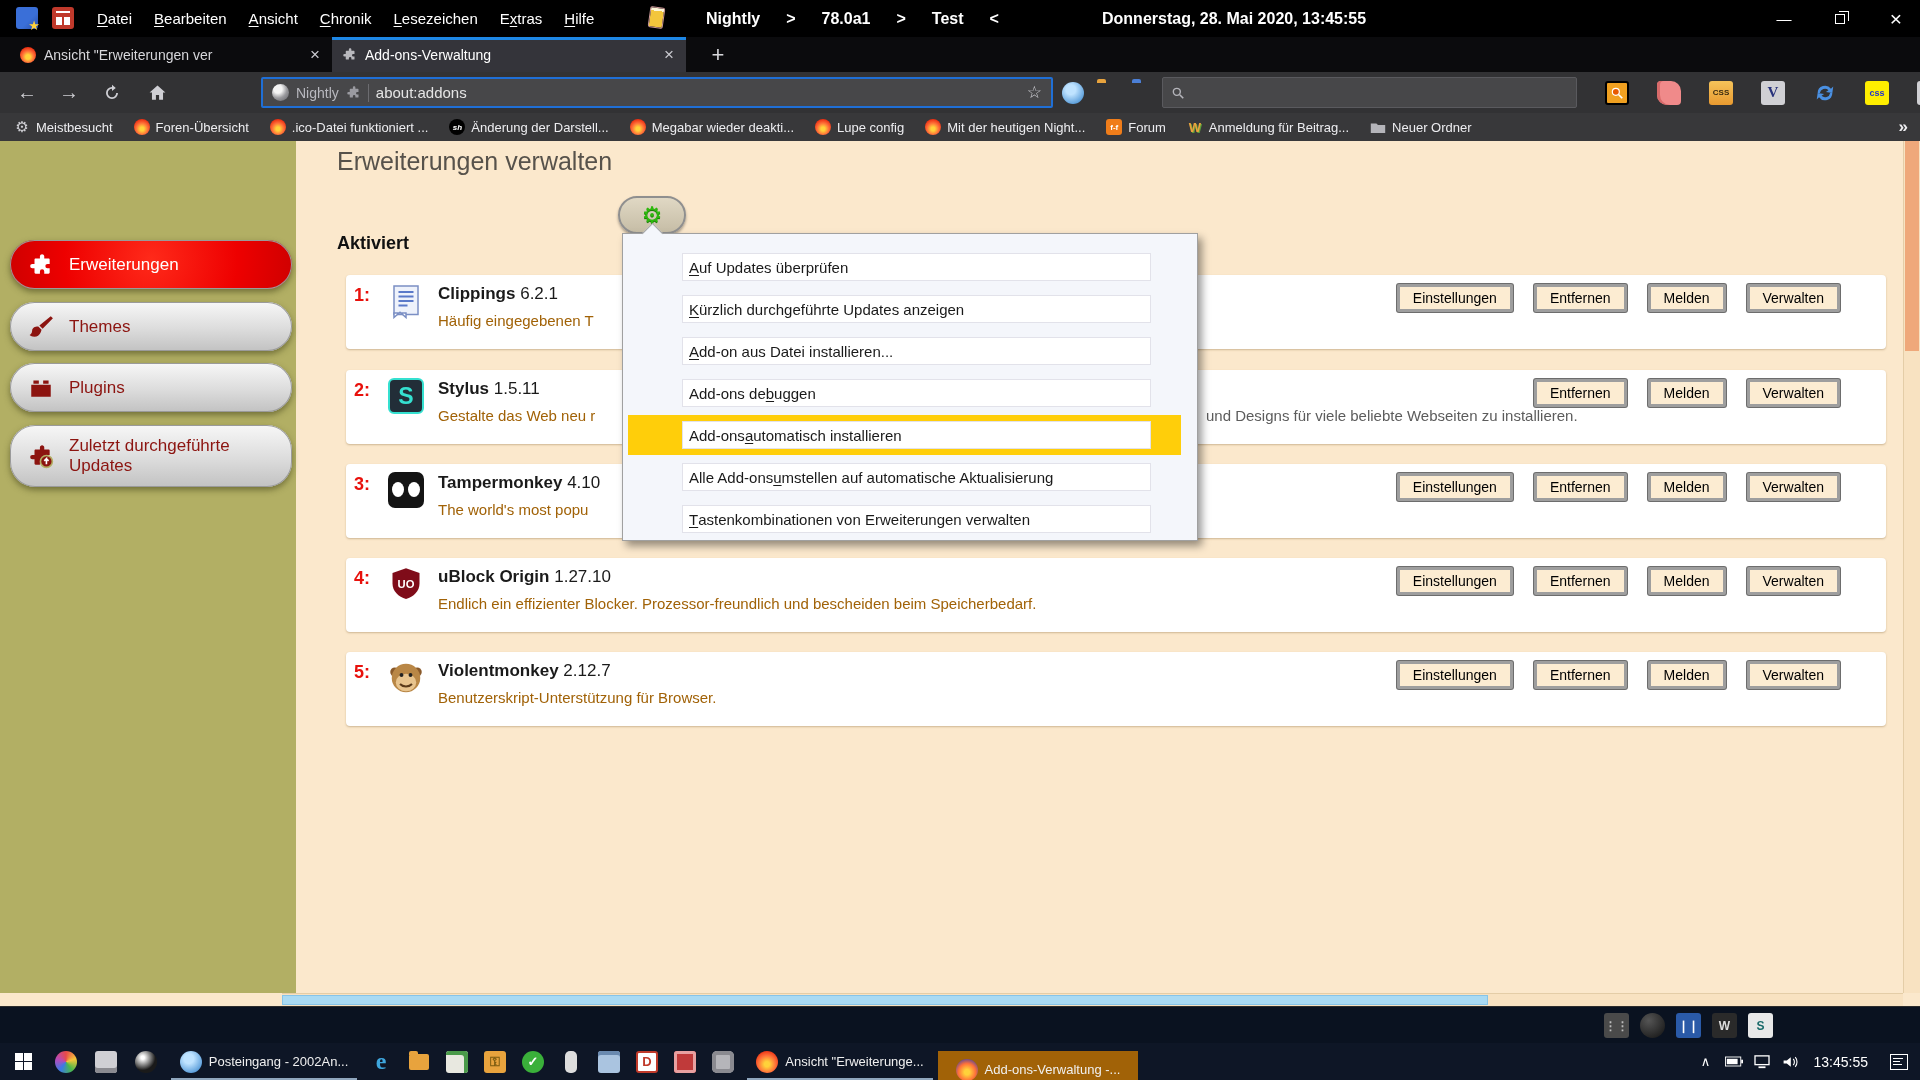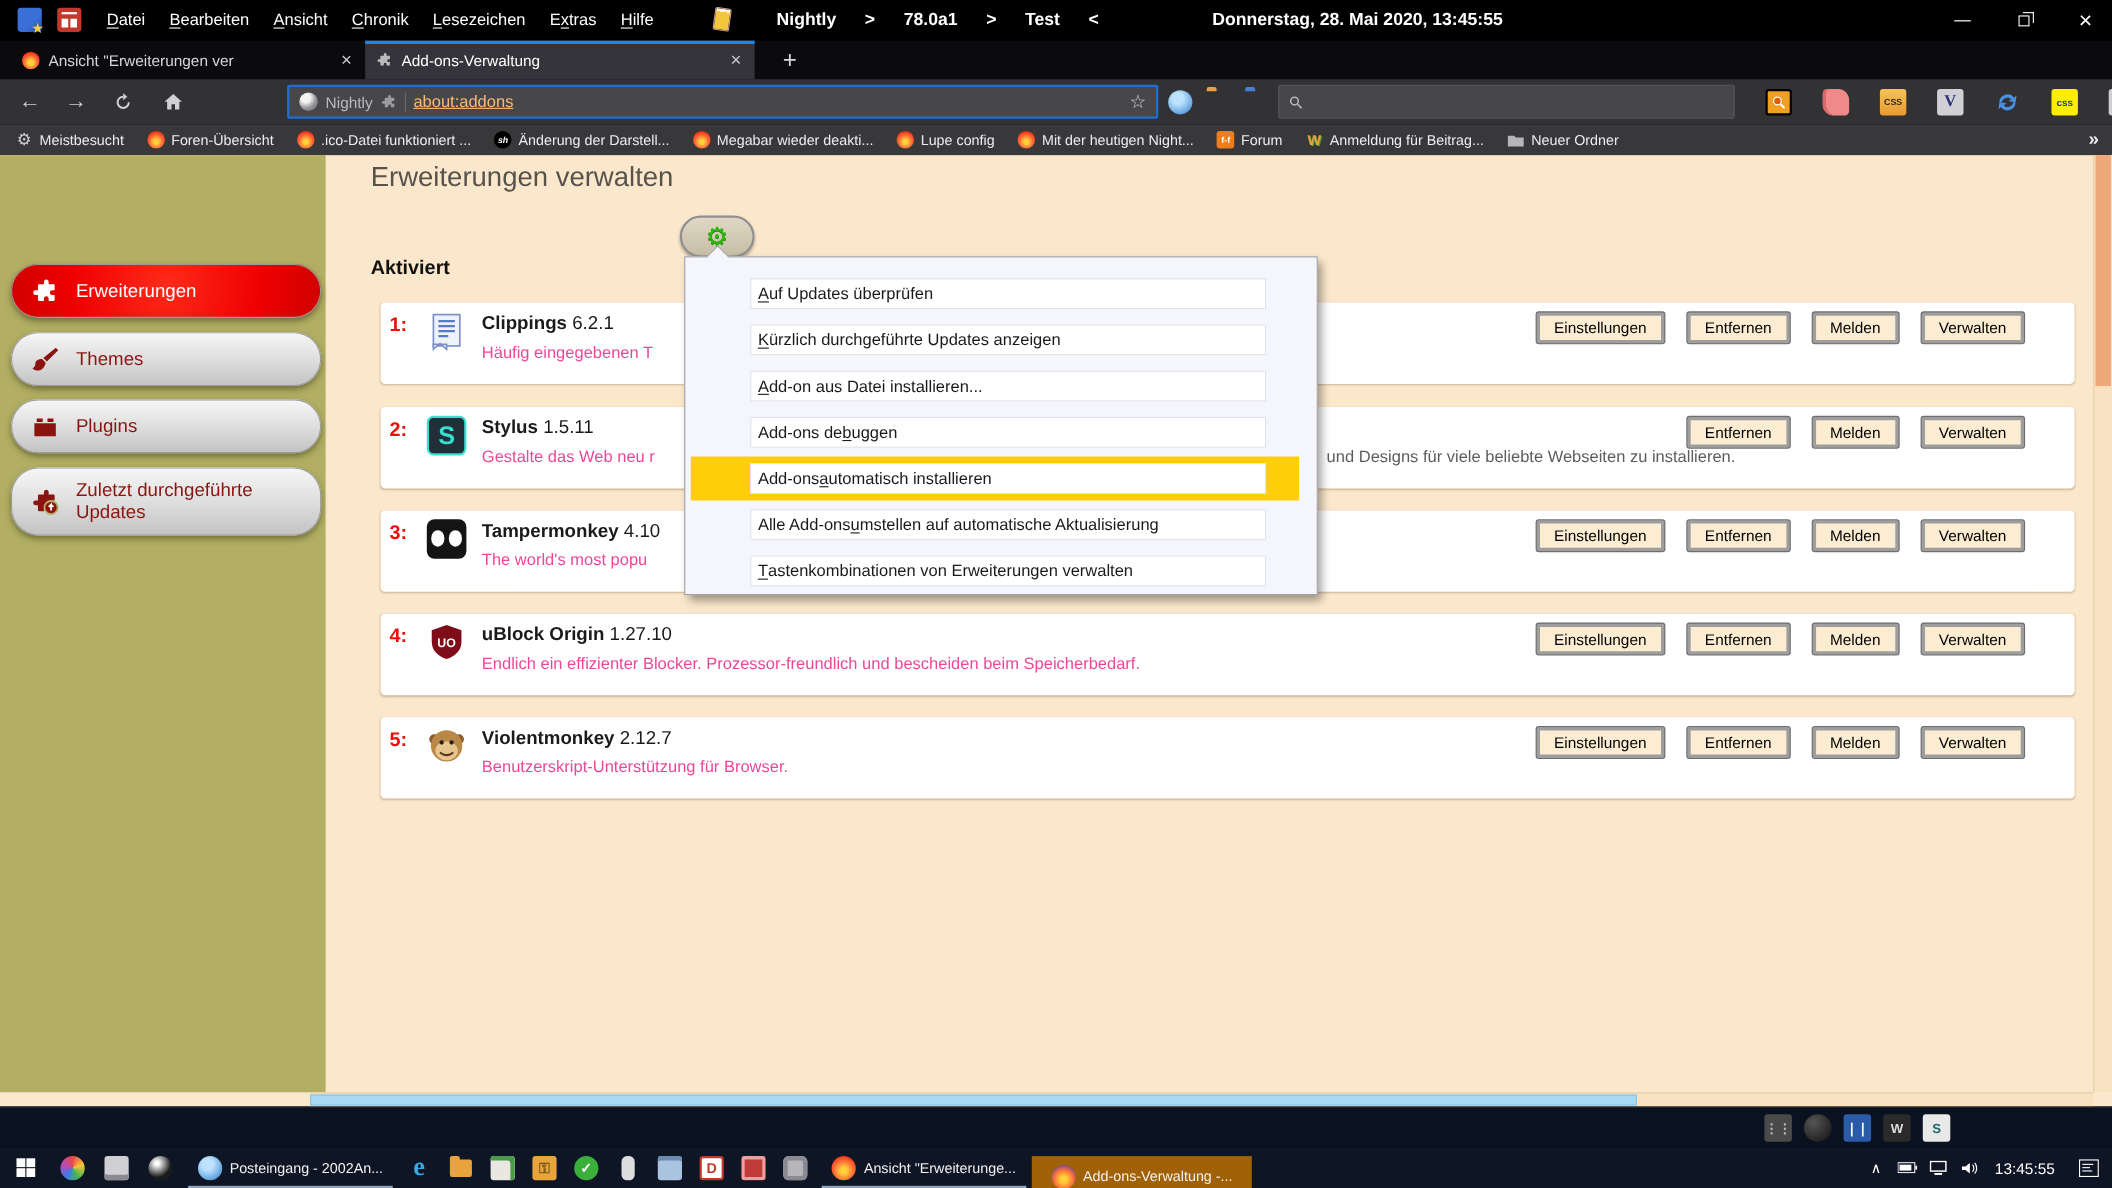--- a/index.html
+++ b/index.html
@@ -46,21 +46,21 @@
   
   .navbar { position:absolute; left:0; top:72px; width:1920px; height:41px; background:#323234; }
   .nav-btn { position:absolute; top:5px; width:34px; height:31px; display:flex; align-items:center; justify-content:center;
     color:#cfcfd4; font-size:20px; }
   .urlbar { position:absolute; left:261px; top:5px; width:792px; height:31px; background:#474749;
     border:2px solid #1f6fd6; border-radius:2px; display:flex; align-items:center; padding:0 9px; gap:7px; }
   .nightly-badge-ico { width:17px; height:17px; border-radius:50%;
     background:radial-gradient(circle at 35% 30%, #f4f4f4 0 25%, #9a9a9e 55%, #5a5a60); flex:none; }
   .urlbadge-text { color:#b9b9bf; font-size:14px; }
   .url-sep { width:1px; height:18px; background:#6c6c70; }
-  .url-text { color:#fdba74; font-size:15px; flex:1;text-decoration:underline; }
+  .url-text { color:#e5e5e5; font-size:15px; flex:1; }
   .star-btn { color:#cfcfd4; font-size:17px; }
   .mid-icons { position:absolute; left:1062px; top:5px; height:31px; display:flex; align-items:center; gap:13px; }
   .tool-ico { width:22px; height:22px; border-radius:4px; position:relative; flex:none; }
   .searchbar { position:absolute; left:1162px; top:5px; width:415px; height:31px; background:#474749;
     border:1px solid #5a5a5e; border-radius:2px; display:flex; align-items:center; padding:0 8px; gap:6px; }
   .right-icons { position:absolute; left:1585px; top:5px; height:31px; display:flex; align-items:center; gap:8px; }
   .ext-ico { width:24px; height:24px; border-radius:3px; display:flex; align-items:center; justify-content:center;
     font-weight:bold; flex:none; position:relative;margin-left:20px; }
   .hamburger { width:20px; height:14px; border-top:2px solid #d7d7db; border-bottom:2px solid #d7d7db; position:relative; }
   .hamburger::after { content:""; position:absolute; left:0; right:0; top:4px; height:2px; background:#d7d7db; }
@@ -98,21 +98,21 @@
     box-shadow:0 2px 3px rgba(0,0,0,.35); display:flex; align-items:center; justify-content:center; z-index:5; }
   .gear-glyph { color:#2eb80e; font-size:23px; line-height:1; text-shadow:0 1px 0 #1a7a06; }
 
   
   .card { position:absolute; left:346px; width:1540px; height:74px; background:#fff; border-radius:4px;
     box-shadow:0 1px 2px rgba(120,90,40,.35); }
   .card .num { position:absolute; left:8px; top:10px; color:#e8110c; font-weight:bold; font-size:18px; }
   .card .addon-ico { position:absolute; left:42px; top:8px; width:36px; height:36px; }
   .card .name-line { position:absolute; left:92px; top:9px; font-size:17px; color:#1a1a1a; }
   .card .name-line b { font-weight:bold; }
-  .card .desc { position:absolute; left:92px; top:37px; font-size:15px; color:#ec4899;text-align:center; }
+  .card .desc { position:absolute; left:92px; top:37px; font-size:15px; color:#a16207;text-align:center; }
   .card .desc-tail { position:absolute; left:860px; top:37px; font-size:15px; color:#5c5c5c; }
   .card .btns { position:absolute; right:46px; top:9px; display:flex; gap:21px; }
   .abtn { background:#fcecd2; border:3px solid #9e9e9e; box-shadow:0 0 0 1px #6d6d6d; border-radius:2px;
     font-size:14px; color:#000; padding:3px 13px; font-family:inherit; white-space:nowrap; }
 
   .icon-clippings { background:#fff; }
   .icon-stylus { background:#222e38; border:2px solid #35e0d0; border-radius:6px; color:#35e0d0;
     display:flex; align-items:center; justify-content:center; font-size:23px; font-weight:bold; }
   .icon-tamper { background:#141414; border-radius:7px; position:relative; }
   .icon-tamper::before, .icon-tamper::after { content:""; position:absolute; top:10px; width:12px; height:15px; border-radius:50%; background:#fff; }

